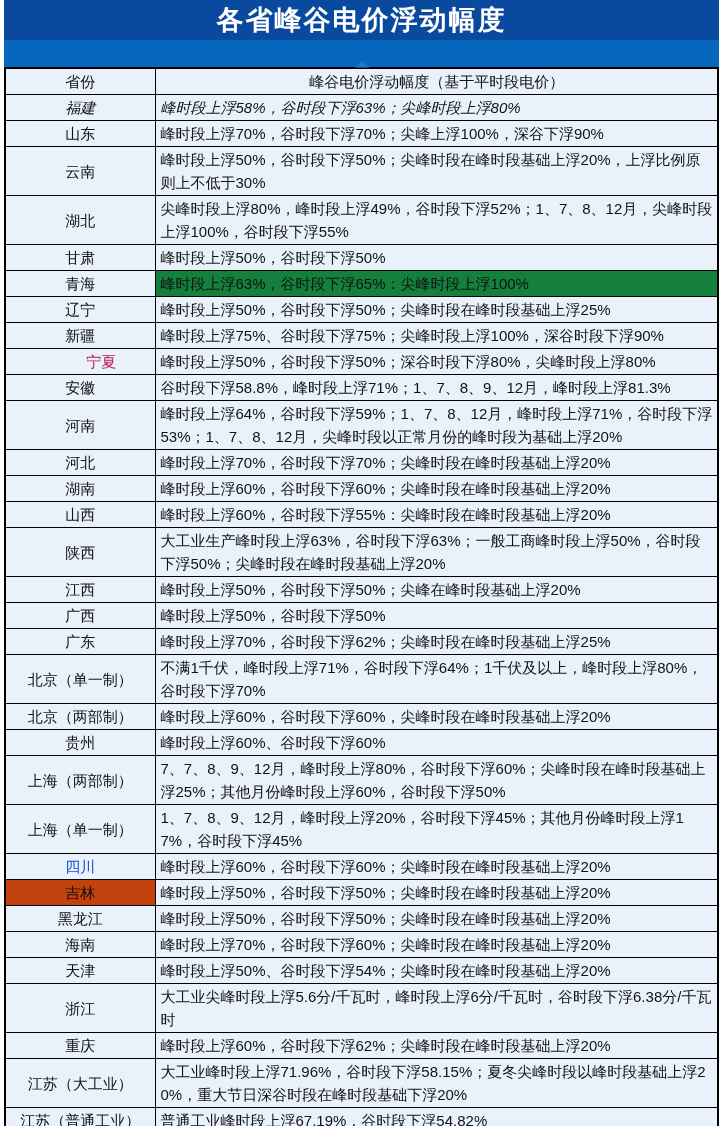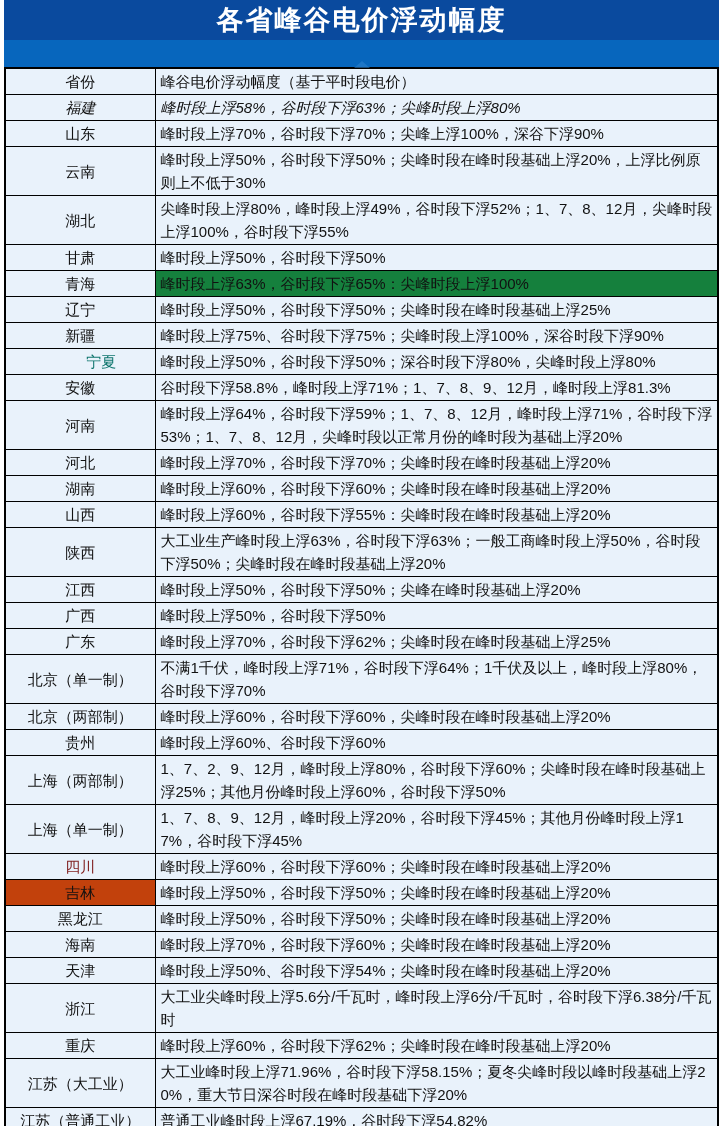--- a/index.html
+++ b/index.html
@@ -32,21 +32,21 @@
   </div>
 
   <table>
     <colgroup>
       <col class="col-province">
       <col>
     </colgroup>
     <thead>
       <tr>
         <th class="province" style="background: rgb(233, 242, 251); color: rgb(17, 17, 17); text-align: center;">省份</th>
-        <th class="detail" style="background: rgb(233, 242, 251); color: rgb(17, 17, 17);">峰谷电价浮动幅度（基于平时段电价）</th>
+        <th class="detail" style="background: rgb(233, 242, 251); color: rgb(17, 17, 17); text-align: center;">峰谷电价浮动幅度（基于平时段电价）</th>
       </tr>
     </thead>
     <tbody>
         <tr>
           <td class="province" style="background: rgb(233, 242, 251); color: rgb(17, 17, 17); font-style: italic;">福建</td>
           <td class="detail" style="background: rgb(233, 242, 251); color: rgb(17, 17, 17); font-style: italic;">峰时段上浮58%，谷时段下浮63%；尖峰时段上浮80%</td>
         </tr>
         <tr>
           <td class="province" style="background: rgb(233, 242, 251); color: rgb(17, 17, 17);">山东</td>
           <td class="detail" style="background: rgb(233, 242, 251); color: rgb(17, 17, 17);">峰时段上浮70%，谷时段下浮70%；尖峰上浮100%，深谷下浮90%</td>
@@ -69,21 +69,21 @@
         </tr>
         <tr>
           <td class="province" style="background: rgb(233, 242, 251); color: rgb(17, 17, 17);">辽宁</td>
           <td class="detail" style="background: rgb(233, 242, 251); color: rgb(17, 17, 17);">峰时段上浮50%，谷时段下浮50%；尖峰时段在峰时段基础上浮25%</td>
         </tr>
         <tr>
           <td class="province" style="background: rgb(233, 242, 251); color: rgb(17, 17, 17);">新疆</td>
           <td class="detail" style="background: rgb(233, 242, 251); color: rgb(17, 17, 17);">峰时段上浮75%、谷时段下浮75%；尖峰时段上浮100%，深谷时段下浮90%</td>
         </tr>
         <tr>
-          <td class="province" style="background: rgb(233, 242, 251); color: #0f766e; padding-left: 42px;">宁夏</td>
+          <td class="province" style="background: rgb(233, 242, 251); color: #be185d; padding-left: 42px;">宁夏</td>
           <td class="detail" style="background: rgb(233, 242, 251); color: rgb(17, 17, 17);">峰时段上浮50%，谷时段下浮50%；深谷时段下浮80%，尖峰时段上浮80%</td>
         </tr>
         <tr>
           <td class="province" style="background: rgb(233, 242, 251); color: rgb(17, 17, 17);">安徽</td>
           <td class="detail" style="background: rgb(233, 242, 251); color: rgb(17, 17, 17);">谷时段下浮58.8%，峰时段上浮71%；1、7、8、9、12月，峰时段上浮81.3%</td>
         </tr>
         <tr>
           <td class="province" style="background: rgb(233, 242, 251); color: rgb(17, 17, 17);">河南</td>
           <td class="detail" style="background: rgb(233, 242, 251); color: rgb(17, 17, 17);">峰时段上浮64%，谷时段下浮59%；1、7、8、12月，峰时段上浮71%，谷时段下浮53%；1、7、8、12月，尖峰时段以正常月份的峰时段为基础上浮20%</td>
         </tr>
@@ -122,28 +122,28 @@
         <tr>
           <td class="province" style="background: rgb(233, 242, 251); color: rgb(17, 17, 17);">北京（两部制）</td>
           <td class="detail" style="background: rgb(233, 242, 251); color: rgb(17, 17, 17);">峰时段上浮60%，谷时段下浮60%，尖峰时段在峰时段基础上浮20%</td>
         </tr>
         <tr>
           <td class="province" style="background: rgb(233, 242, 251); color: rgb(17, 17, 17);">贵州</td>
           <td class="detail" style="background: rgb(233, 242, 251); color: rgb(17, 17, 17);">峰时段上浮60%、谷时段下浮60%</td>
         </tr>
         <tr>
           <td class="province" style="background: rgb(233, 242, 251); color: rgb(17, 17, 17);">上海（两部制）</td>
-          <td class="detail" style="background: rgb(233, 242, 251); color: rgb(17, 17, 17);">1、7、2、9、12月，峰时段上浮80%，谷时段下浮60%；尖峰时段在峰时段基础上浮25%；其他月份峰时段上浮60%，谷时段下浮50%</td>
+          <td class="detail" style="background: rgb(233, 242, 251); color: rgb(17, 17, 17);">7、7、8、9、12月，峰时段上浮80%，谷时段下浮60%；尖峰时段在峰时段基础上浮25%；其他月份峰时段上浮60%，谷时段下浮50%</td>
         </tr>
         <tr>
           <td class="province" style="background: rgb(233, 242, 251); color: rgb(17, 17, 17);">上海（单一制）</td>
           <td class="detail" style="background: rgb(233, 242, 251); color: rgb(17, 17, 17);">1、7、8、9、12月，峰时段上浮20%，谷时段下浮45%；其他月份峰时段上浮17%，谷时段下浮45%</td>
         </tr>
         <tr>
-          <td class="province" style="background: rgb(233, 242, 251); color: #7f1d1d;">四川</td>
+          <td class="province" style="background: rgb(233, 242, 251); color: #1d4ed8;">四川</td>
           <td class="detail" style="background: rgb(233, 242, 251); color: rgb(17, 17, 17);">峰时段上浮60%，谷时段下浮60%；尖峰时段在峰时段基础上浮20%</td>
         </tr>
         <tr>
           <td class="province" style="background: #c2410c; color: rgb(17, 17, 17);">吉林</td>
           <td class="detail" style="background: rgb(233, 242, 251); color: rgb(17, 17, 17);">峰时段上浮50%，谷时段下浮50%；尖峰时段在峰时段基础上浮20%</td>
         </tr>
         <tr>
           <td class="province" style="background: rgb(233, 242, 251); color: rgb(17, 17, 17);">黑龙江</td>
           <td class="detail" style="background: rgb(233, 242, 251); color: rgb(17, 17, 17);">峰时段上浮50%，谷时段下浮50%；尖峰时段在峰时段基础上浮20%</td>
         </tr>

